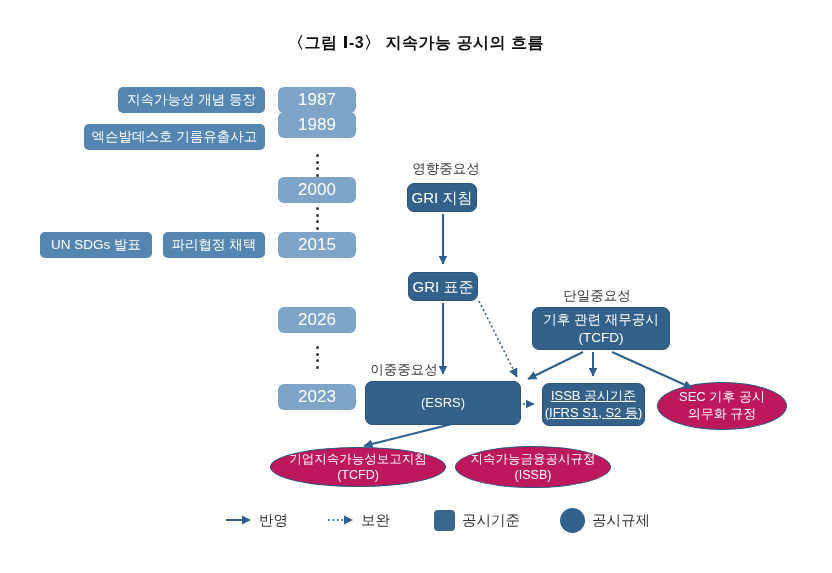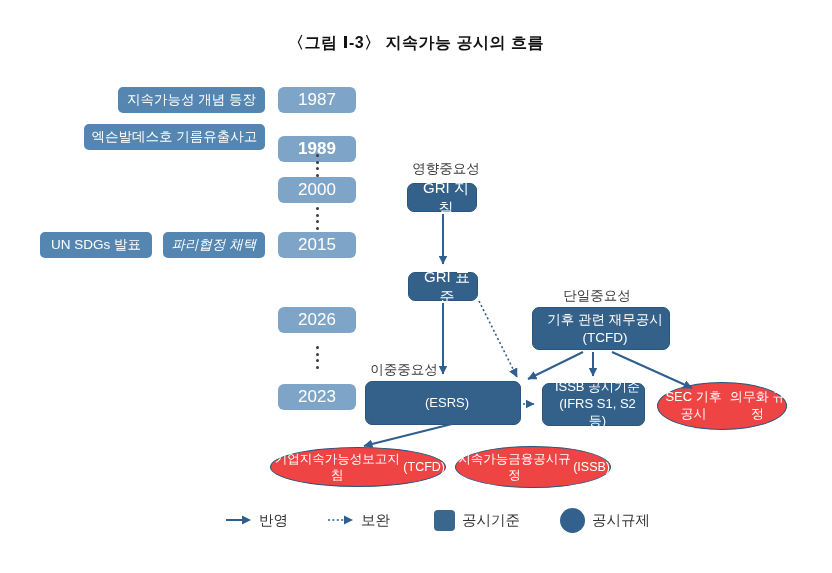--- a/index.html
+++ b/index.html
@@ -16,25 +16,25 @@
     border-radius:6px;color:#fff;font-size:17px;
     display:flex;align-items:center;justify-content:center;
   }
   .evt{
     position:absolute;height:26px;background:#5486B1;border-radius:5px;
     color:#fff;font-size:13.5px;display:flex;align-items:center;justify-content:center;
   }
   .stdbox{
     position:absolute;background:#33618A;border:1.5px solid #2A567D;border-radius:7px;
     color:#fff;display:flex;flex-direction:column;align-items:center;justify-content:center;
-    text-align:center;line-height:1.3;box-sizing:border-box;padding-left:8px;
+    text-align:center;line-height:1.3;box-sizing:border-box;
   }
   .ellipse{
-    position:absolute;background:#ef4444;border:1.5px solid #27547A;border-radius:50%;
-    color:#fff;display:flex;flex-direction:row;align-items:center;justify-content:center;
+    position:absolute;background:#be185d;border:1.5px solid #27547A;border-radius:50%;
+    color:#fff;display:flex;flex-direction:column;align-items:center;justify-content:center;
     text-align:center;line-height:1.3;box-sizing:border-box;
   }
   .slabel{
     position:absolute;font-size:13.5px;color:#3a3a3a;text-align:center;width:90px;
   }
   .vdots{position:absolute;display:flex;flex-direction:column;gap:3.5px;align-items:center;width:6px;}
   .vdots i{width:3px;height:3px;background:#3a3a3a;border-radius:50%;display:block;}
   .arrows{position:absolute;left:0;top:0;pointer-events:none;}
   .legend{
     position:absolute;left:226px;top:506px;height:28px;
@@ -49,24 +49,24 @@
 </head>
 <body>
 
 <div class="canvas">
 
   <div class="title">〈그림 Ⅰ-3〉 지속가능 공시의 흐름</div>
 
   <div class="evt" style="left:118px;top:87px;width:147px;">지속가능성 개념 등장</div>
   <div class="evt" style="left:84px;top:124px;width:181px;">엑슨발데스호 기름유출사고</div>
   <div class="evt" style="left:40px;top:232px;width:112px;">UN SDGs 발표</div>
-  <div class="evt" style="left:163px;top:232px;width:102px;font-style:italic;">파리협정 채택</div>
+  <div class="evt" style="left:163px;top:232px;width:102px;">파리협정 채택</div>
 
   <div class="year" style="top:87px;">1987</div>
-  <div class="year" style="top:136px;font-weight:bold;">1989</div>
+  <div class="year" style="top:112px;">1989</div>
   <div class="year" style="top:177px;">2000</div>
   <div class="year" style="top:232px;">2015</div>
   <div class="year" style="top:307px;">2026</div>
   <div class="year" style="top:384px;">2023</div>
 
   <div class="vdots" style="left:314px;top:154px;">
       <i></i>
       <i></i>
       <i></i>
       <i></i>
@@ -94,21 +94,21 @@
   <div class="stdbox" style="left:408px;top:272px;width:70px;height:29px;font-size:15px;">
     <span>GRI 표준</span>
   </div>
   <div class="stdbox" style="left:532px;top:307px;width:138px;height:43px;font-size:13.5px;">
     <span>기후 관련 재무공시</span>
     <span>(TCFD)</span>
   </div>
   <div class="stdbox" style="left:365px;top:381px;width:156px;height:44px;font-size:13px;">
     <span>(ESRS)</span>
   </div>
-  <div class="stdbox" style="left:542px;top:383px;width:103px;height:43px;font-size:13px;">
+  <div class="stdbox" style="left:542px;top:383px;width:103px;height:43px;font-size:13px;text-decoration:underline;">
     <span>ISSB 공시기준</span>
     <span>(IFRS S1, S2 등)</span>
   </div>
 
   <div class="ellipse" style="left:657px;top:382px;width:130px;height:48px;font-size:13px;">
     <span>SEC 기후 공시</span>
     <span>의무화 규정</span>
   </div>
   <div class="ellipse" style="left:270px;top:447px;width:176px;height:40px;font-size:12.5px;">
     <span>기업지속가능성보고지침</span>

